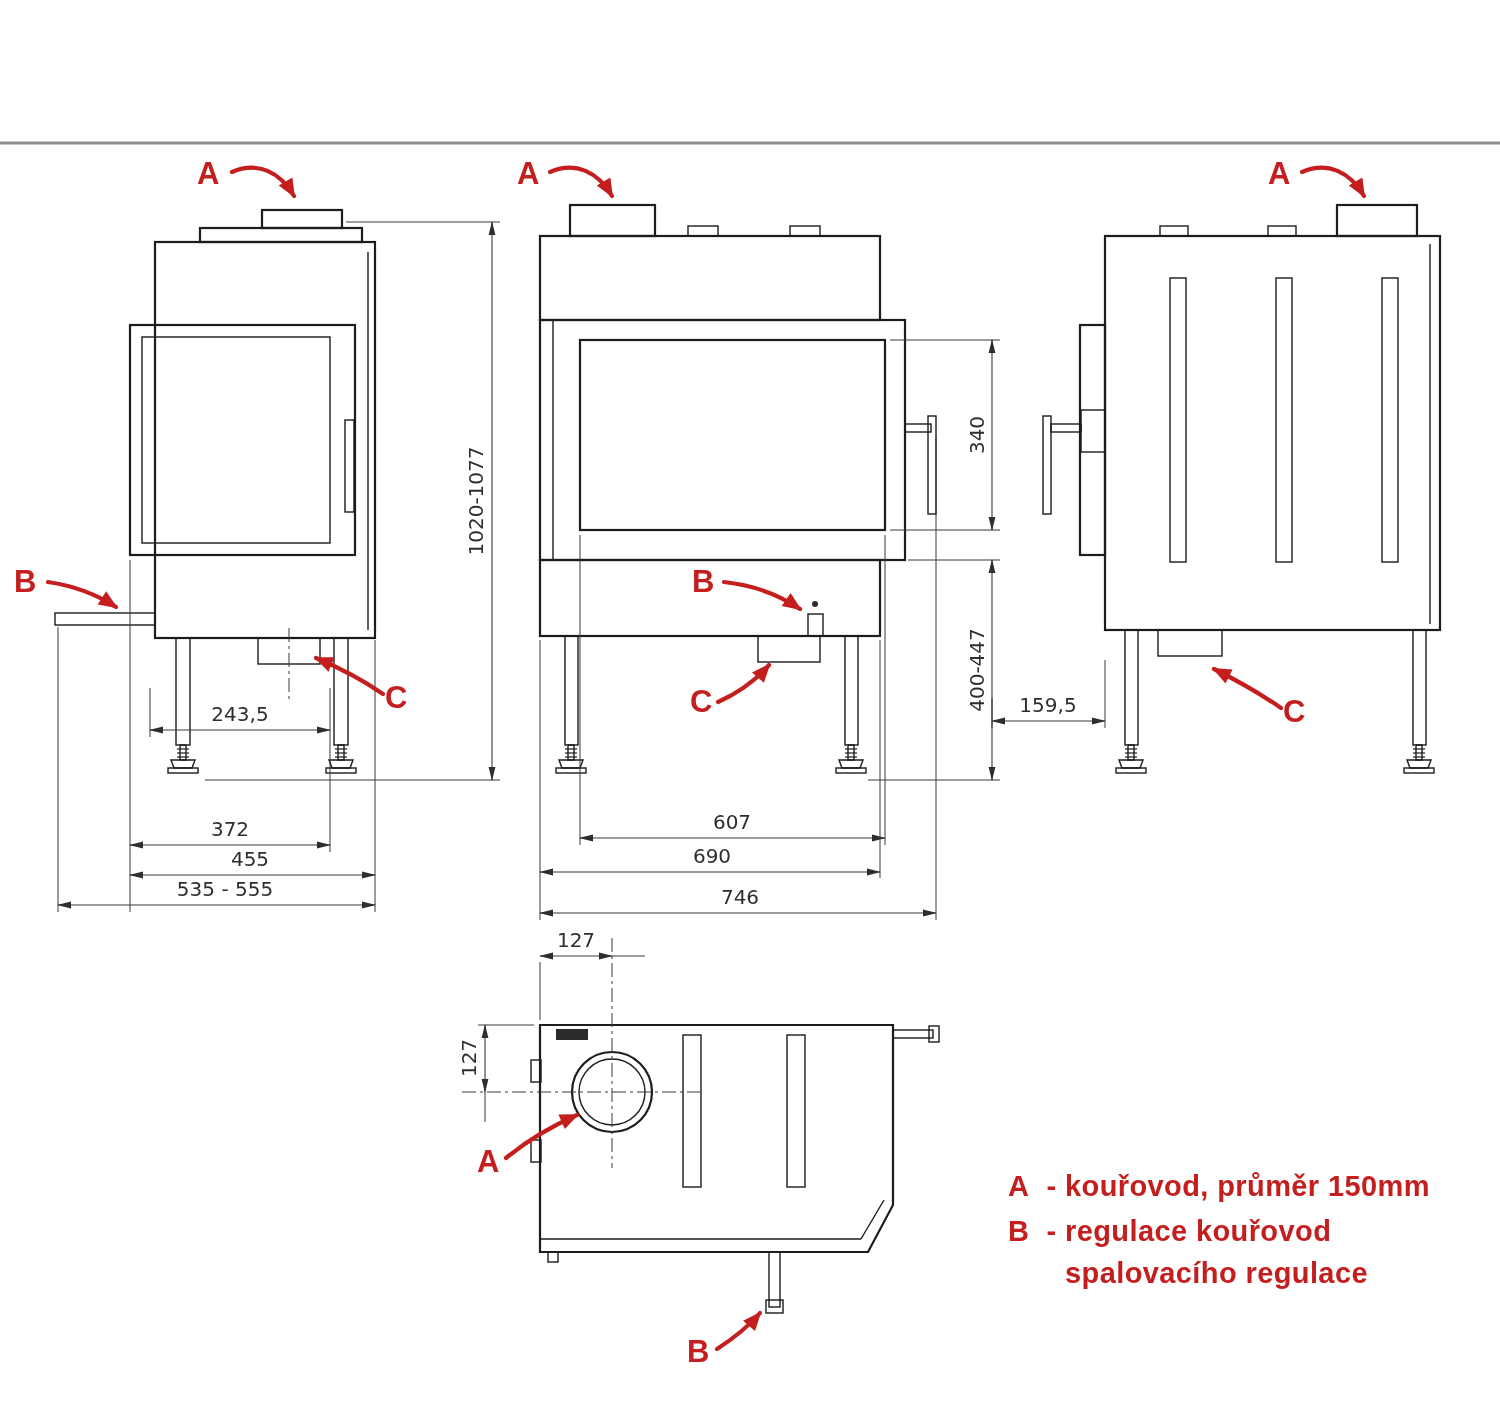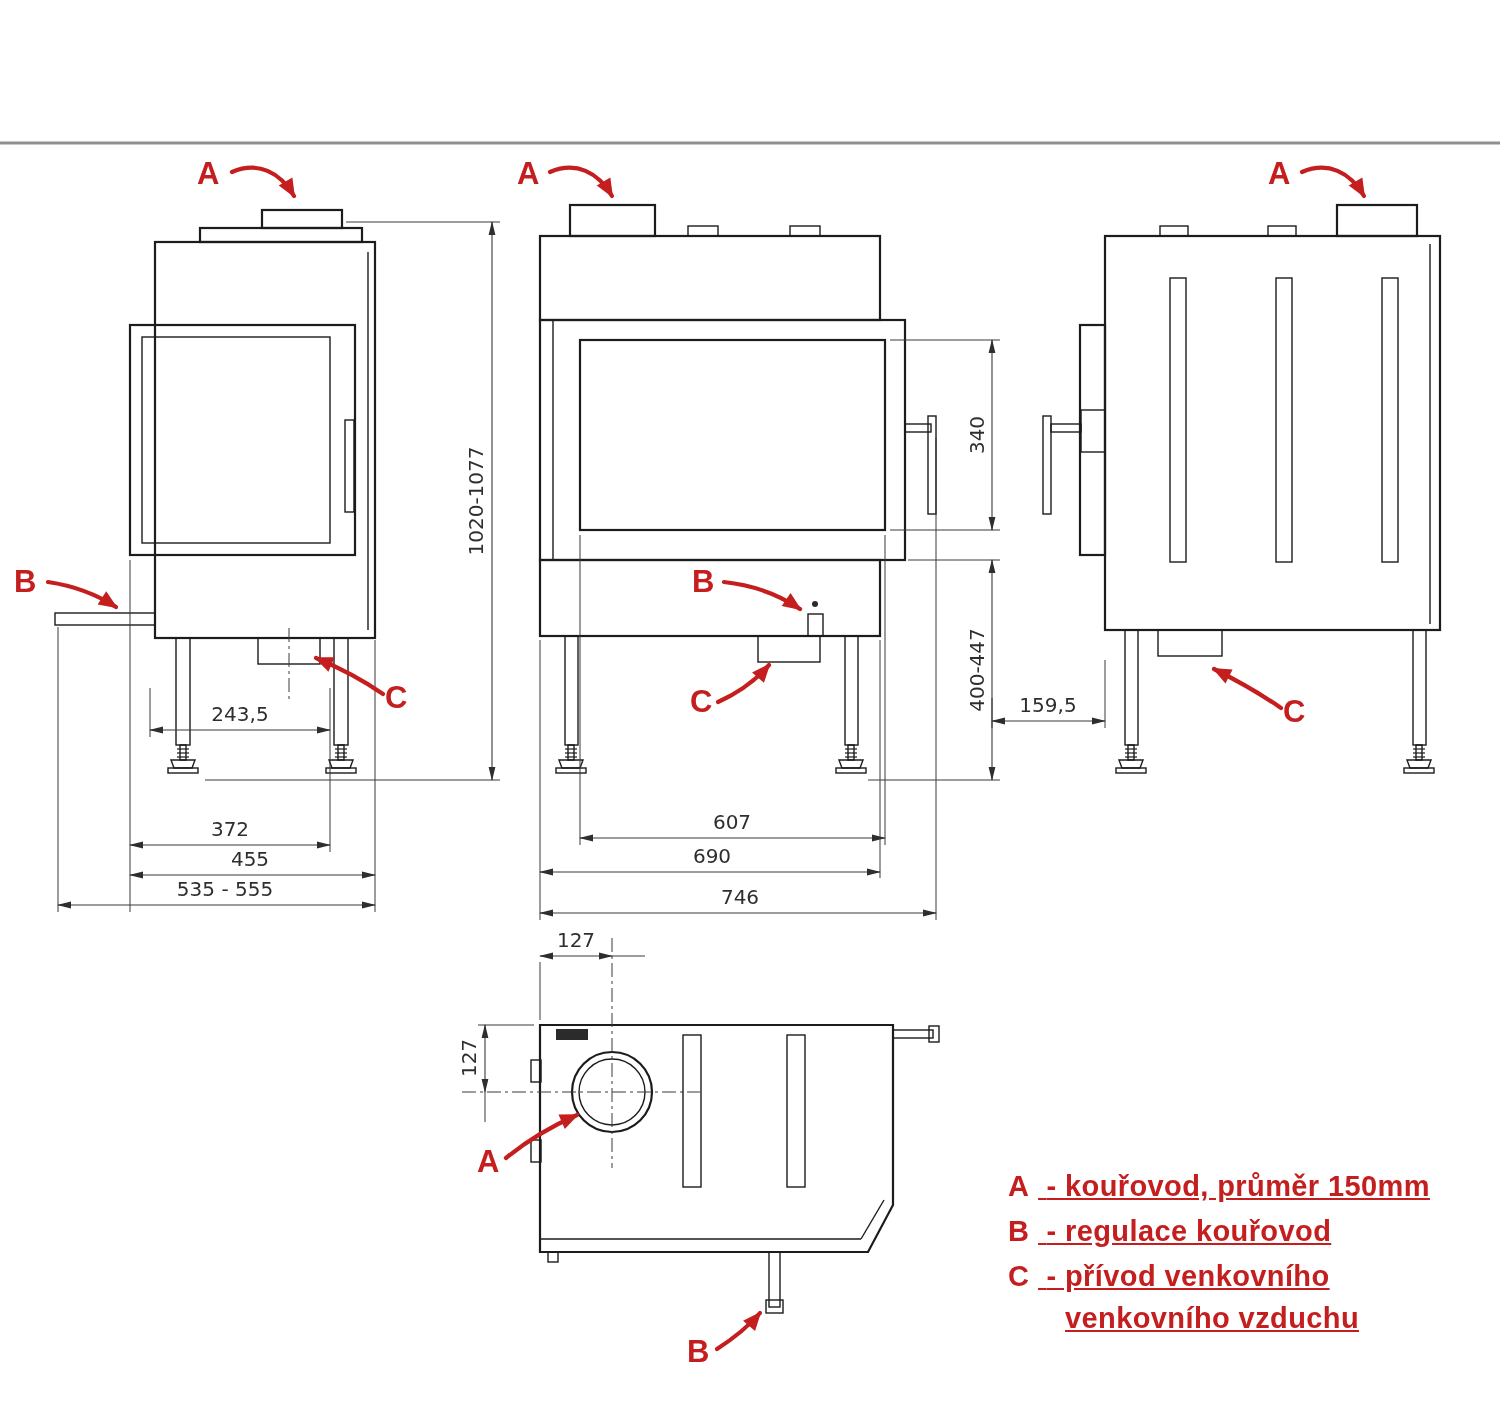--- a/index.html
+++ b/index.html
@@ -24,21 +24,20 @@
   .dimtxt { font: 20px "DejaVu Sans", sans-serif; fill: #2e2e2e; }
   .redletter { font: bold 31px "Liberation Sans", sans-serif; fill: #c41e1e; }
   .redarrow { fill: none; stroke: #c41e1e; stroke-width: 4.2;
               stroke-linecap: round; marker-end: url(#redA); }
   .label-dark { fill: #2b2b2b; }
 
   .legend {
     position: absolute; left: 1008px; top: 1164px;
     color: #c41e1e; font: bold 29px "Liberation Sans", sans-serif;
     letter-spacing: 0.4px;
-    text-decoration: underline;
   }
   .legend-line { line-height: 45px; white-space: nowrap; }
   .legend-line.indent { padding-left: 57px; line-height: 38px; }
   .legend-letter { display: inline-block; min-width: 30px; }
 </style>
 </head>
 <body>
 
 <div class="canvas">
 
@@ -238,22 +237,18 @@
 
 <div class="legend">
   <div class="legend-line">
     <span class="legend-letter">A</span>
     <span class="legend-text">- kouřovod, průměr 150mm</span>
   </div>
   <div class="legend-line">
     <span class="legend-letter">B</span>
     <span class="legend-text">- regulace kouřovod</span>
   </div>
-  <div class="legend-line">
-    <span class="legend-letter">C</span>
-    <span class="legend-text">- přívod venkovního</span>
-  </div>
   <div class="legend-line indent">
-    <span class="legend-text">venkovního vzduchu</span>
+    <span class="legend-text">spalovacího regulace</span>
   </div>
 </div>
 
 </div>
 
 </body></html>

